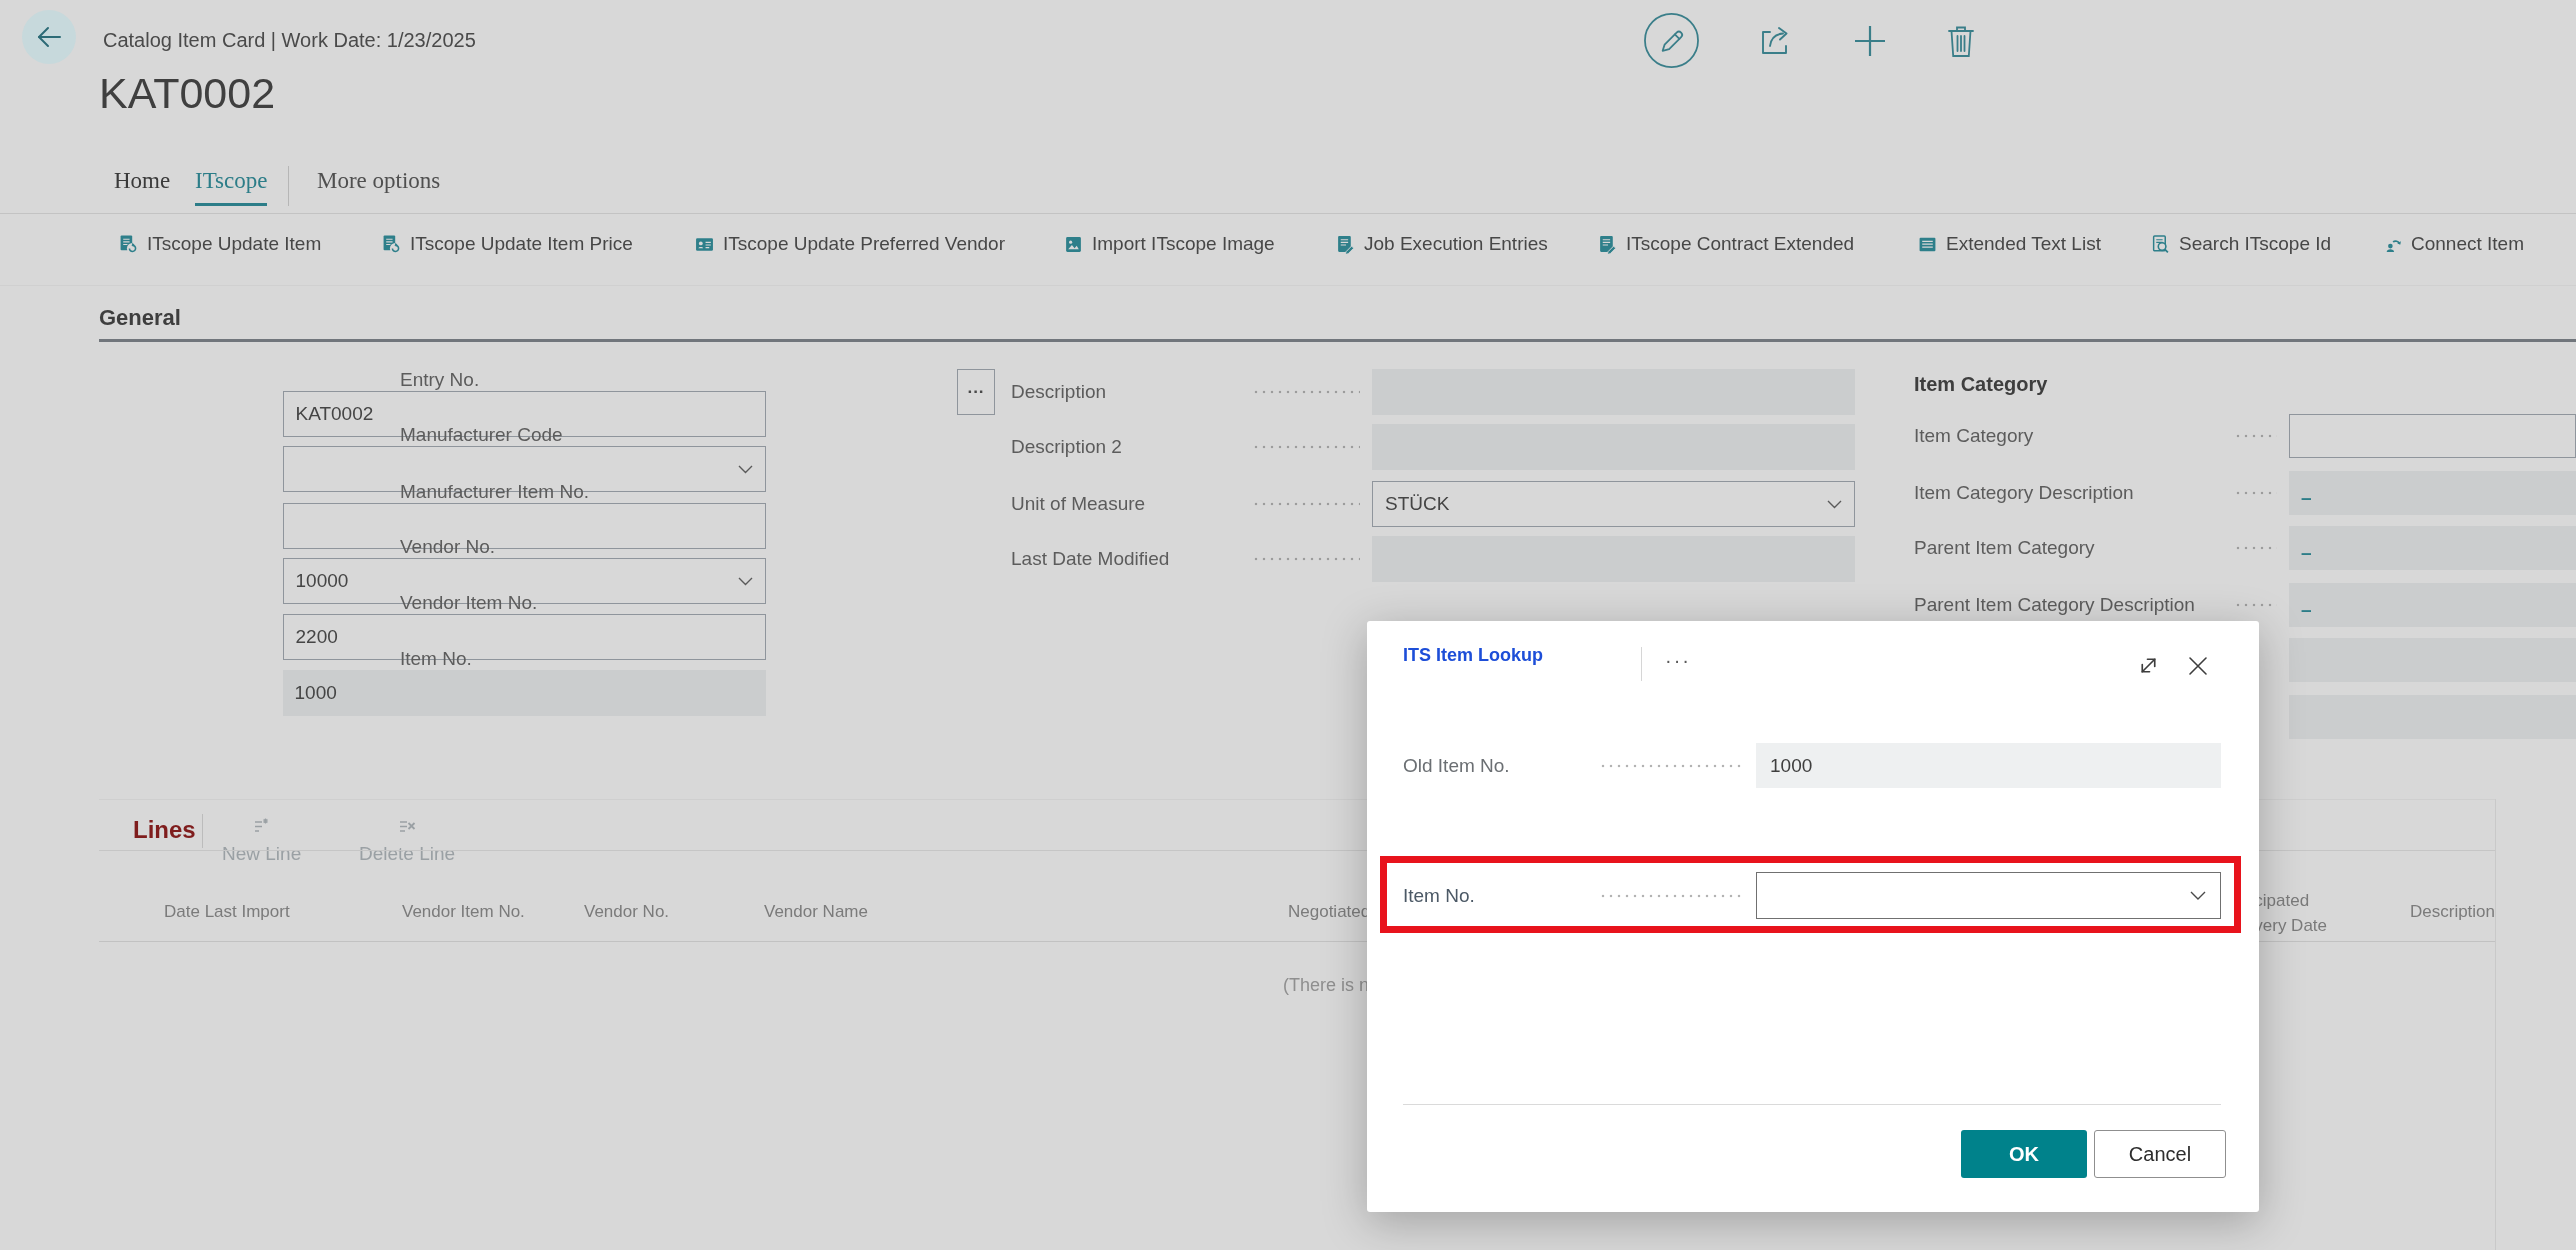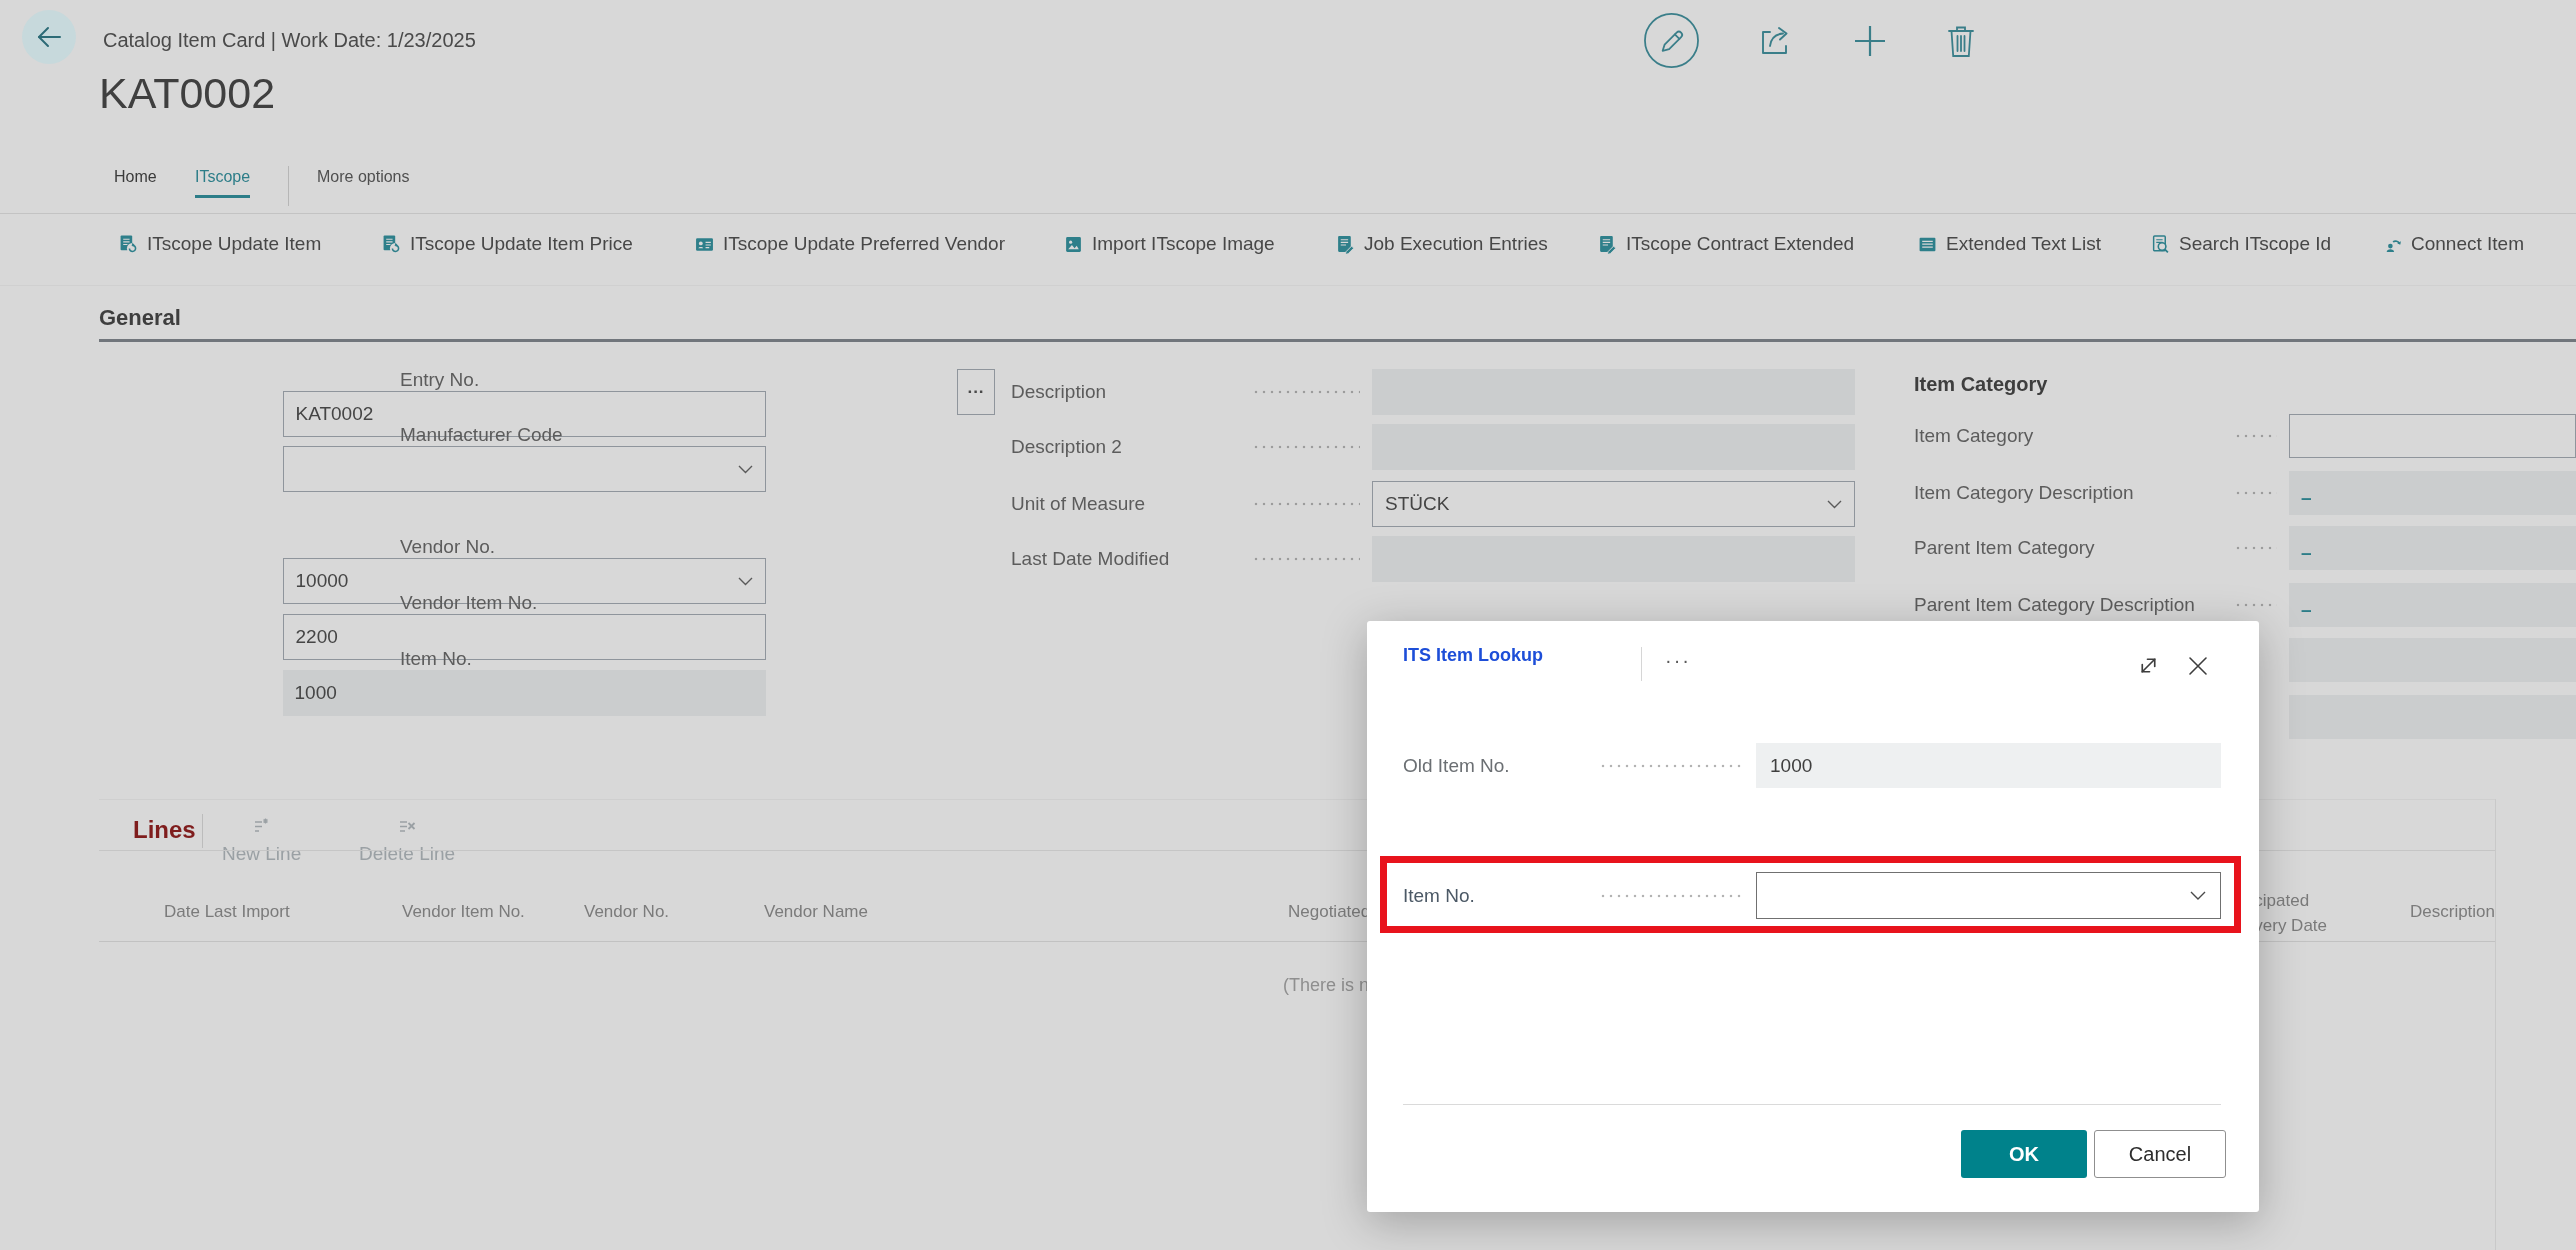--- a/index.html
+++ b/index.html
@@ -8,21 +8,21 @@
   .abs{position:absolute;}
 
   
   .back-circle{left:22px;top:10px;width:54px;height:54px;border-radius:50%;background:#c7d9dc;
                display:flex;align-items:center;justify-content:center;cursor:pointer;}
   .hdr-title{left:103px;top:29px;font-size:20px;color:#4a4a4a;}
   .top-actions{right:575px;top:12px;display:flex;align-items:center;gap:57px;left:1643px;}
   .record-title{left:99px;top:69px;font-size:43px;font-weight:300;color:#3f3f3f;}
 
   
-  .tab{position:absolute;top:168px;font-size:16px;cursor:pointer;padding-bottom:9px;}
+  .tab{position:absolute;top:168px;font-size:23px;cursor:pointer;padding-bottom:9px;font-family:Liberation Serif, serif;}
   .tab.active{color:#2c7d88;border-bottom:3px solid #2c7d88;}
   .tab-divider{left:288px;top:166px;width:1px;height:40px;background:#b6b6b6;}
   .hline{position:absolute;left:0;width:2576px;height:1px;background:#c3c3c3;}
 
   
   .ritem{position:absolute;top:226px;height:36px;display:flex;align-items:center;gap:9px;
          font-size:19px;color:#474747;cursor:pointer;white-space:nowrap;}
   .ric{width:19px;height:19px;color:#2e7f8a;flex:none;}
 
   
@@ -237,20 +237,27 @@
   <div class="frow colL" style="top:424px;">
     <span class="lbl">Manufacturer Code</span>
     <span class="leader"></span>
     <div class="inp bordered">
         <span></span>
       <svg class="chev" width="15" height="9" viewBox="0 0 15 9" fill="none" stroke="#5a5a5a" stroke-width="1.4">
           <polyline points="1,1 7.5,7.5 14,1"></polyline>
         </svg>
       </div>
   </div>
+  <div class="frow colL" style="top:481px;">
+    <span class="lbl">Manufacturer Item No.</span>
+    <span class="leader"></span>
+    <div class="inp bordered">
+        <span></span>
+      </div>
+  </div>
   <div class="frow colL" style="top:536px;">
     <span class="lbl">Vendor No.</span>
     <span class="leader"></span>
     <div class="inp bordered">
         <span>10000</span>
       <svg class="chev" width="15" height="9" viewBox="0 0 15 9" fill="none" stroke="#5a5a5a" stroke-width="1.4">
           <polyline points="1,1 7.5,7.5 14,1"></polyline>
         </svg>
       </div>
   </div>

